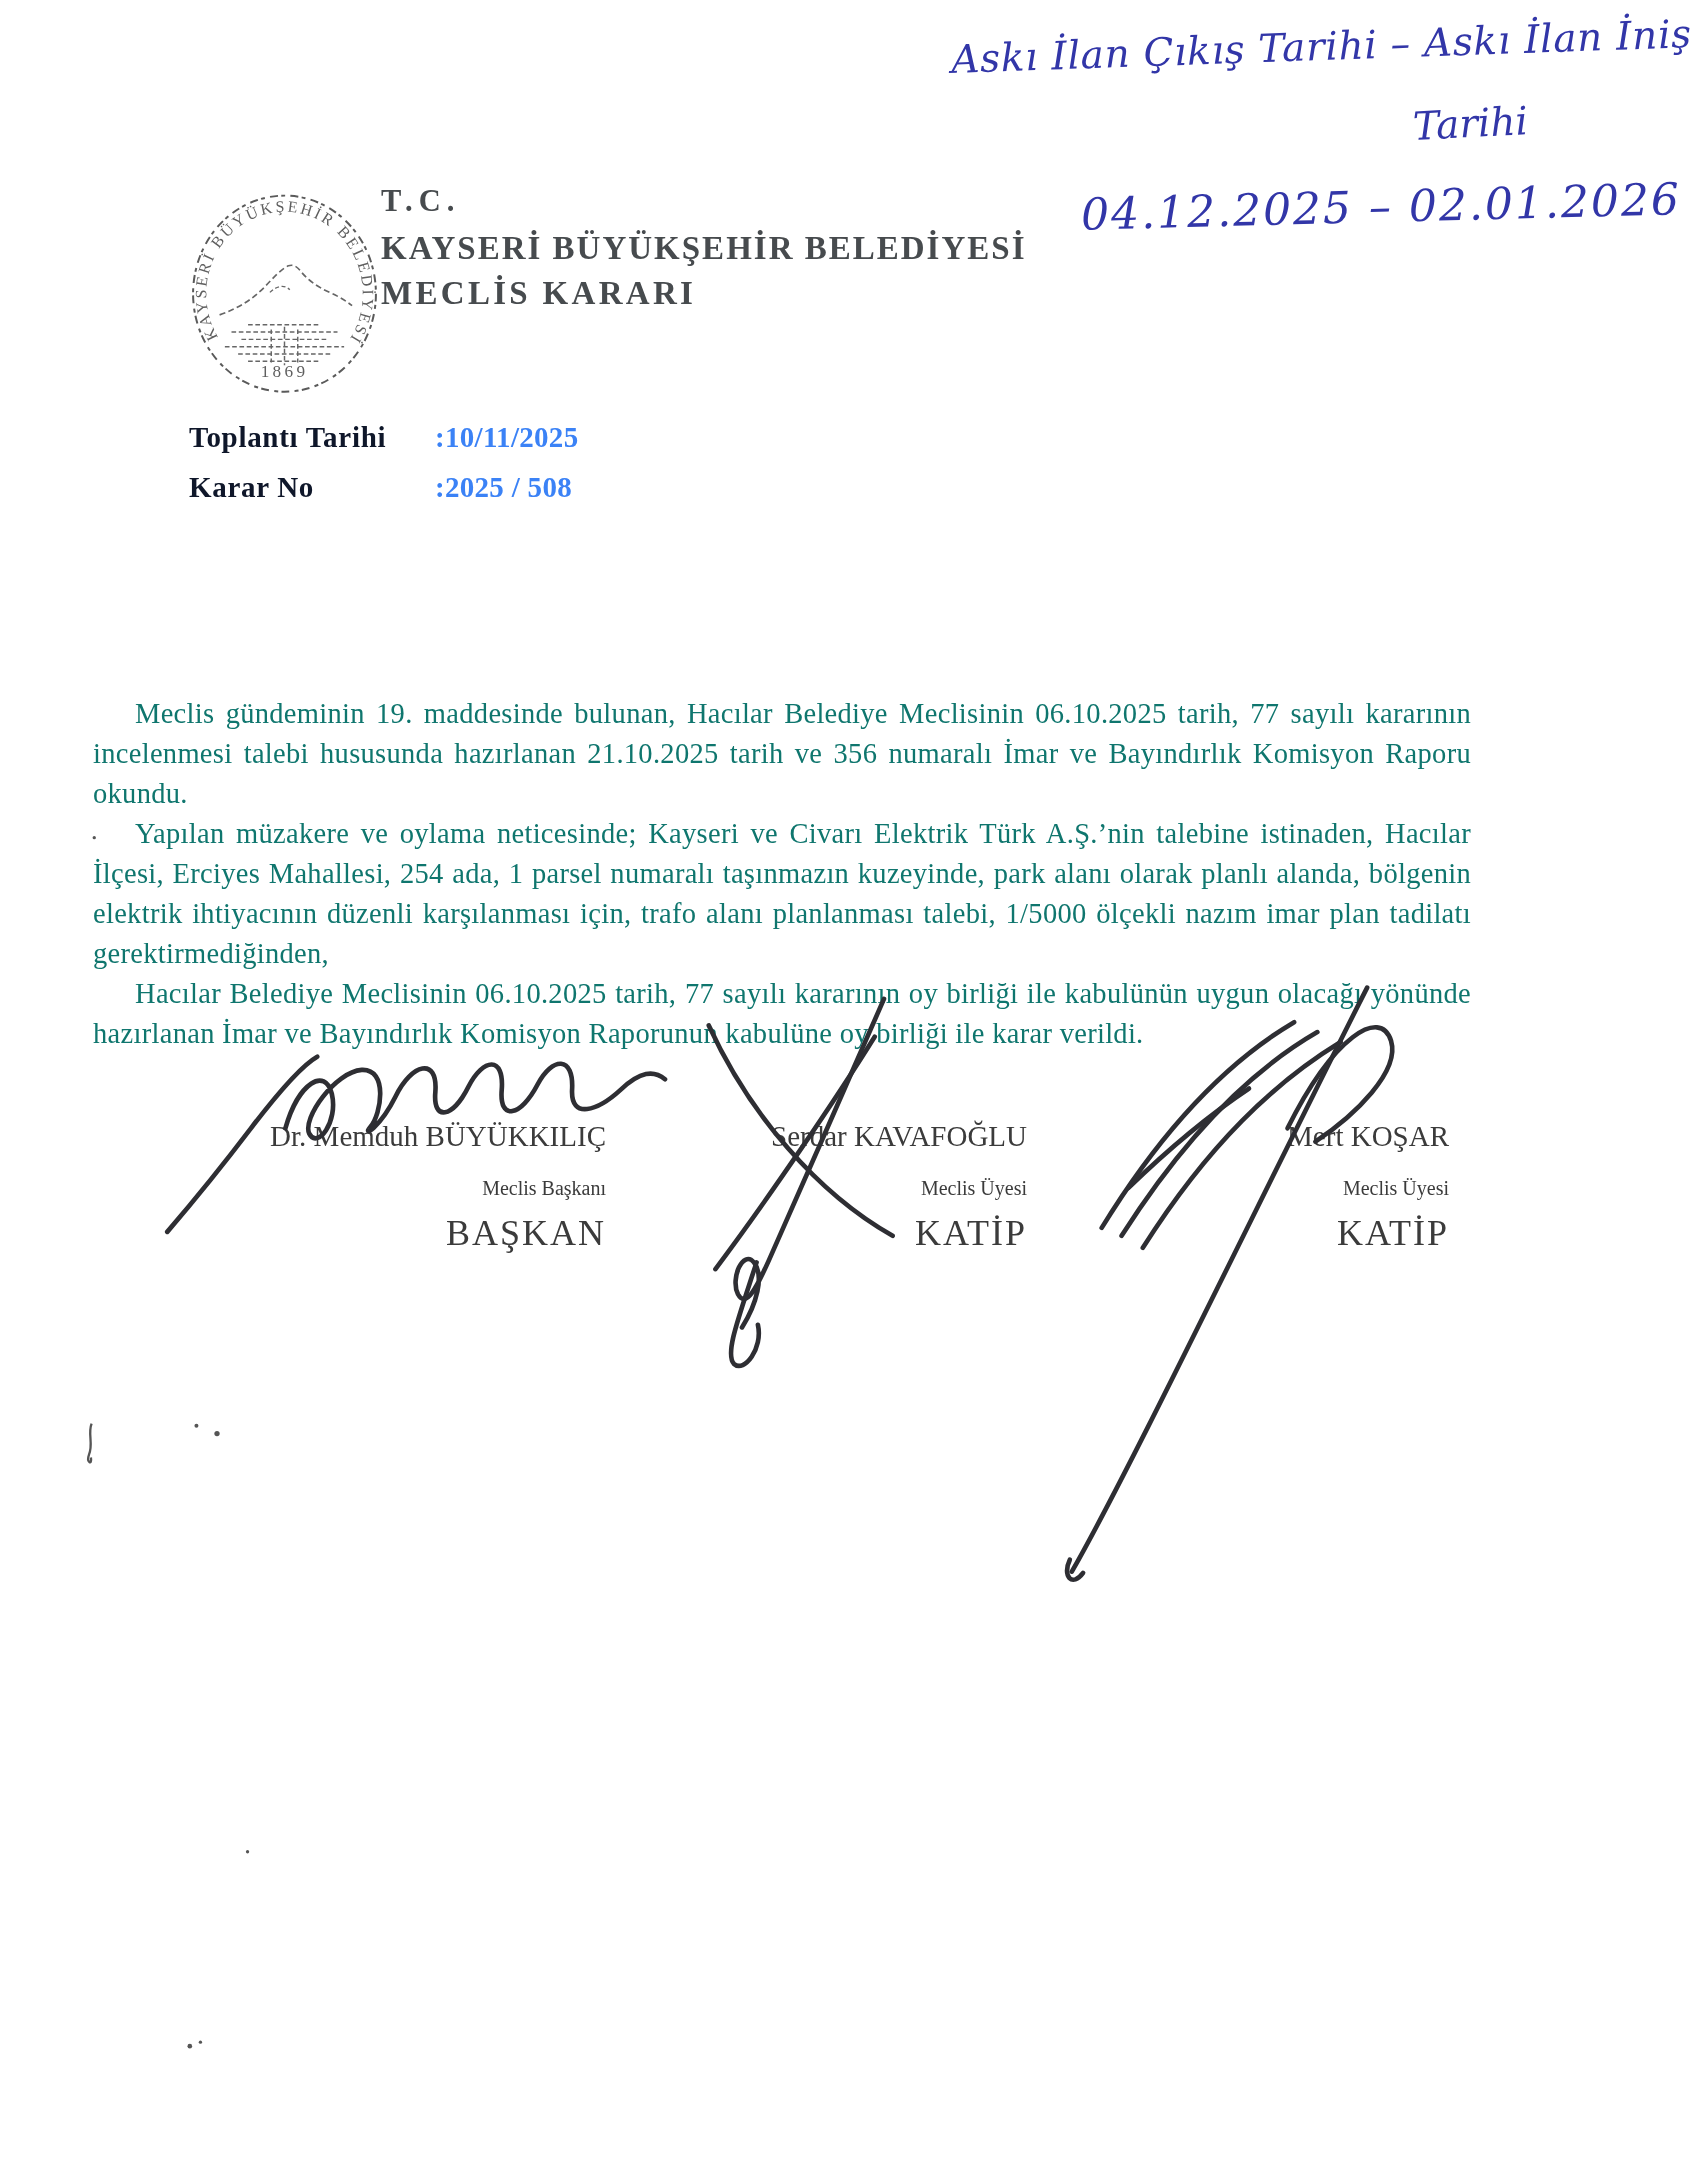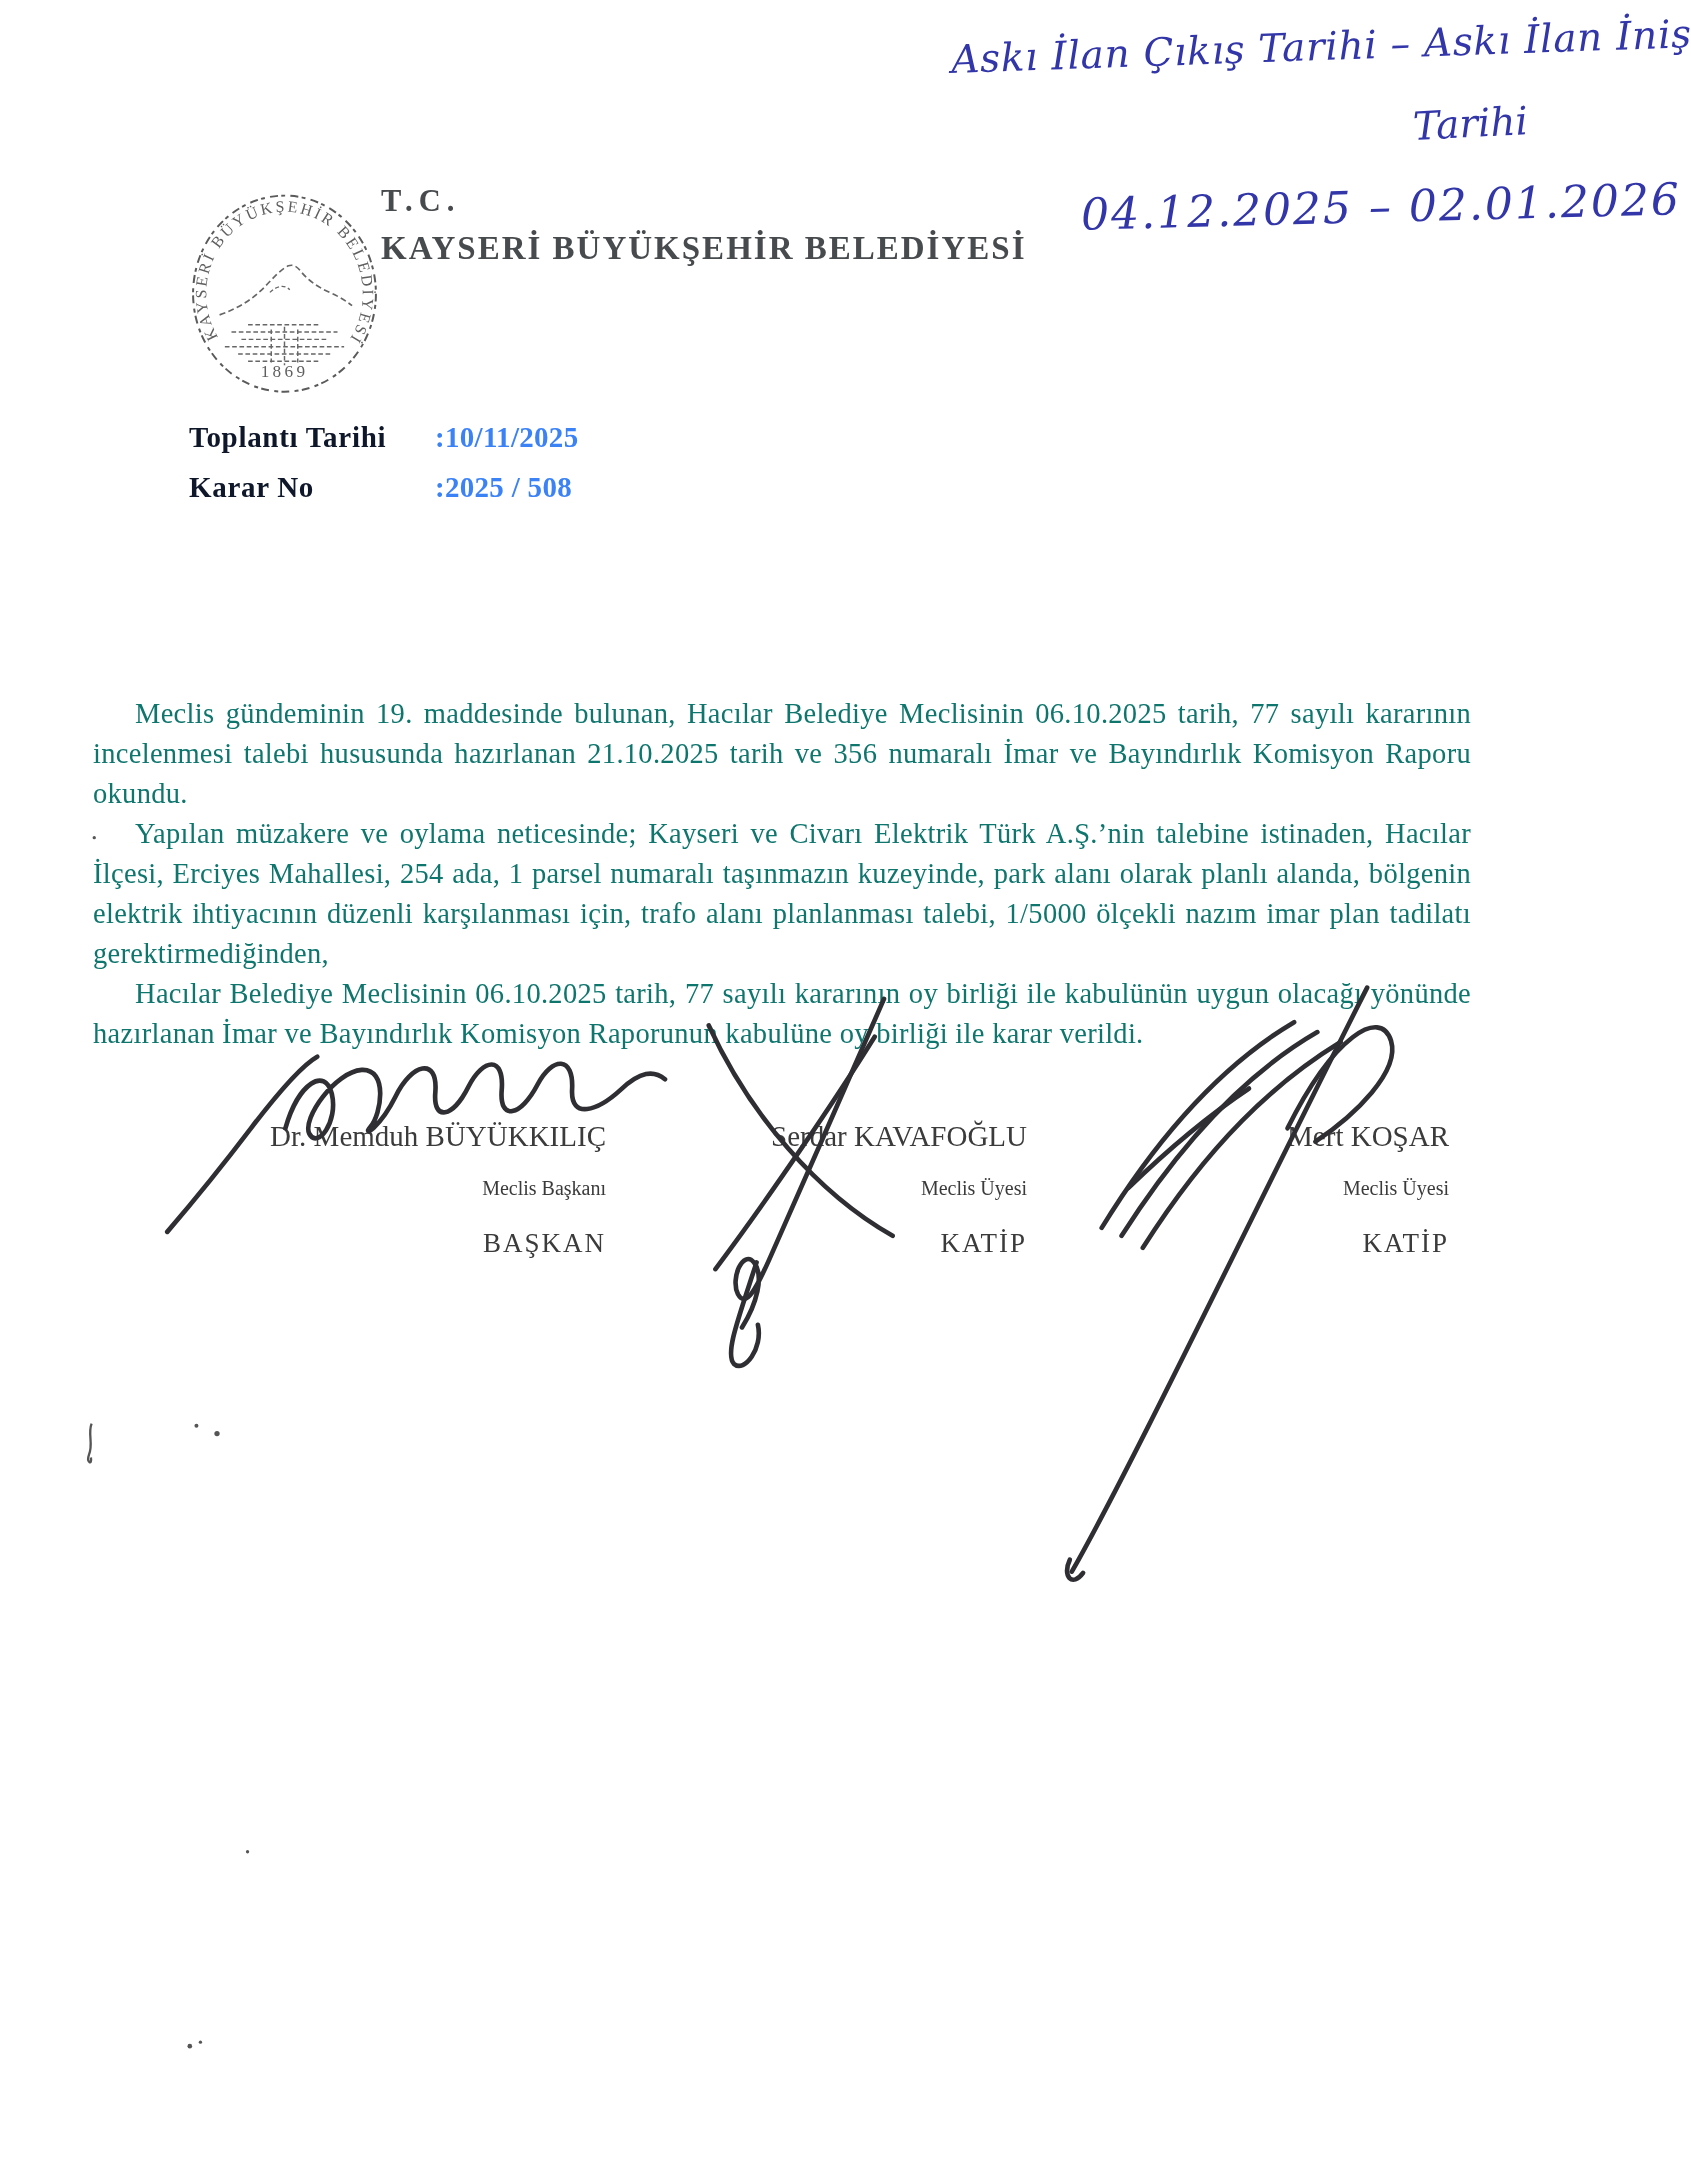--- a/index.html
+++ b/index.html
@@ -46,21 +46,21 @@
     text-align:justify;letter-spacing:0.3px;
     color:#0f766e;
   }
   
   .sig-col{position:absolute;top:1120px;width:398px;text-align:right;color:#3b3b3b;}
   .sig-col-1{left:208px;}
   .sig-col-2{left:629px;}
   .sig-col-3{left:1051px;}
   .sig-name{font-size:29px;}
   .sig-title{font-size:20px;margin-top:24px;}
-  .sig-role{font-size:27px;margin-top:28px;letter-spacing:2px;}
+  .sig-role{font-size:36px;margin-top:12px;letter-spacing:2px;}
   
   .overlay{position:absolute;left:0;top:0;pointer-events:none;}
   .seal{position:absolute;left:185px;top:189px;}
 </style>
 </head>
 <body>
 
 <div class="page">
 
   <div class="hand hand-line1">Askı İlan Çıkış Tarihi – Askı İlan İniş</div>
@@ -89,20 +89,21 @@
       <line x1="130" y1="212" x2="130" y2="262"></line>
       <line x1="150" y1="208" x2="150" y2="266"></line>
       <line x1="170" y1="212" x2="170" y2="262"></line>
     </g>
     <text x="150" y="284" text-anchor="middle" font-size="26" letter-spacing="5" fill="#5f5f5f" font-family="Liberation Serif, serif">1869</text>
   </svg>
 
   <div class="header">
     <div class="tc">T.C.</div>
     <div class="muni">KAYSERİ BÜYÜKŞEHİR BELEDİYESİ</div>
+    <div class="doctype">MECLİS KARARI</div>
   </div>
 
   <div class="meta-row meta-row-1">
     <span class="meta-label">Toplantı Tarihi</span>
     <span class="meta-value">:10/11/2025</span>
   </div>
   <div class="meta-row meta-row-2">
     <span class="meta-label">Karar No</span>
     <span class="meta-value">:2025 / 508</span>
   </div>

